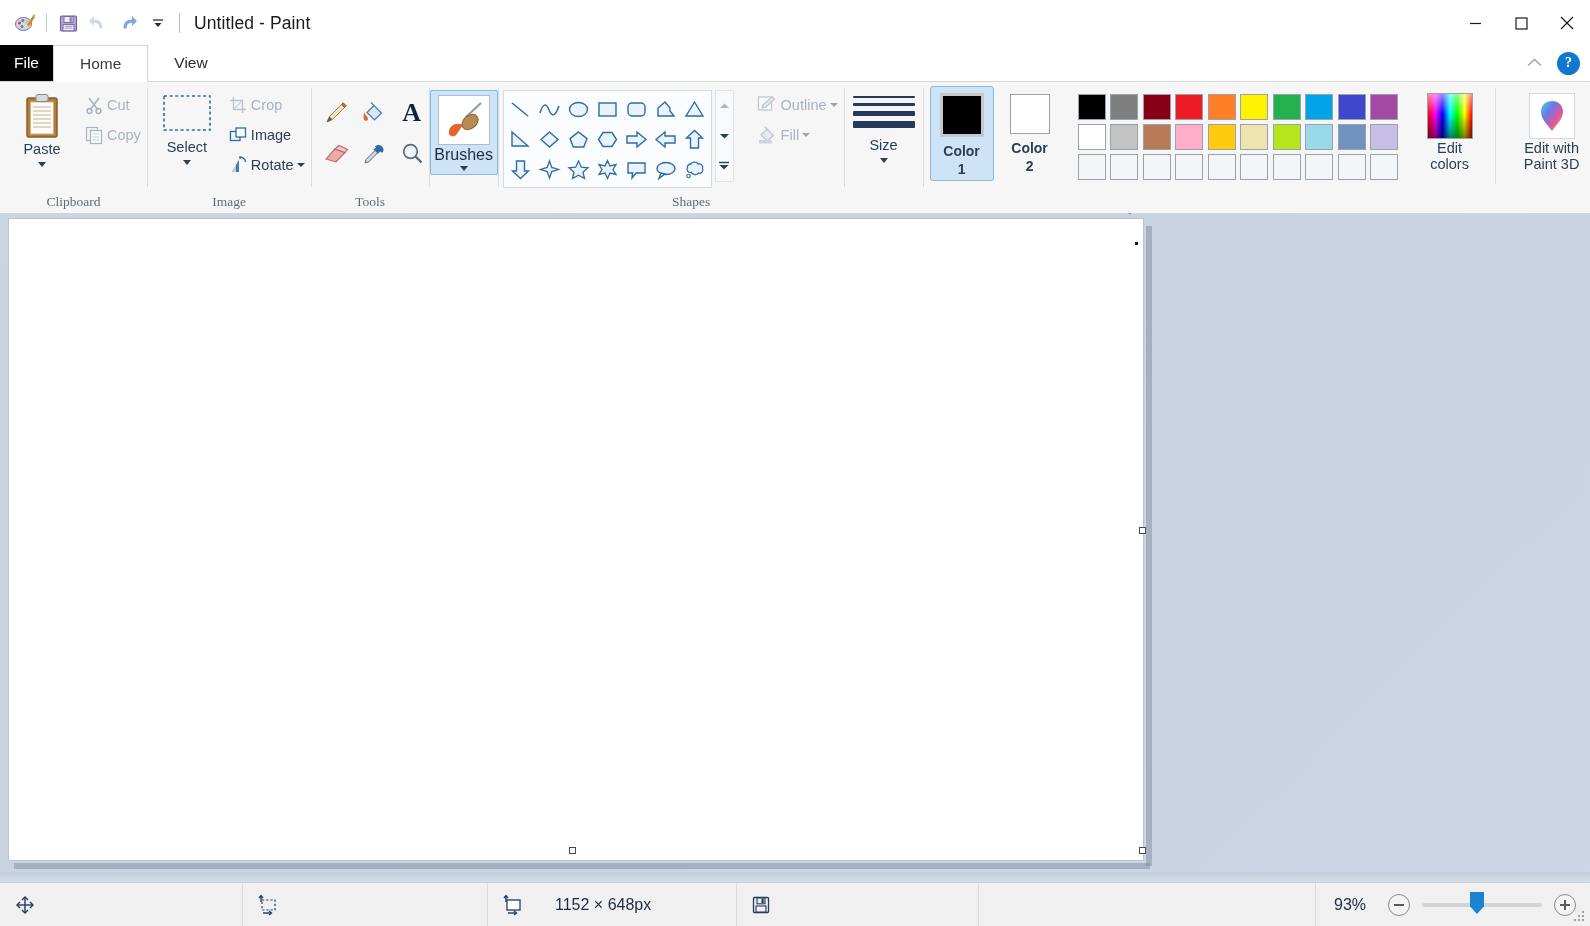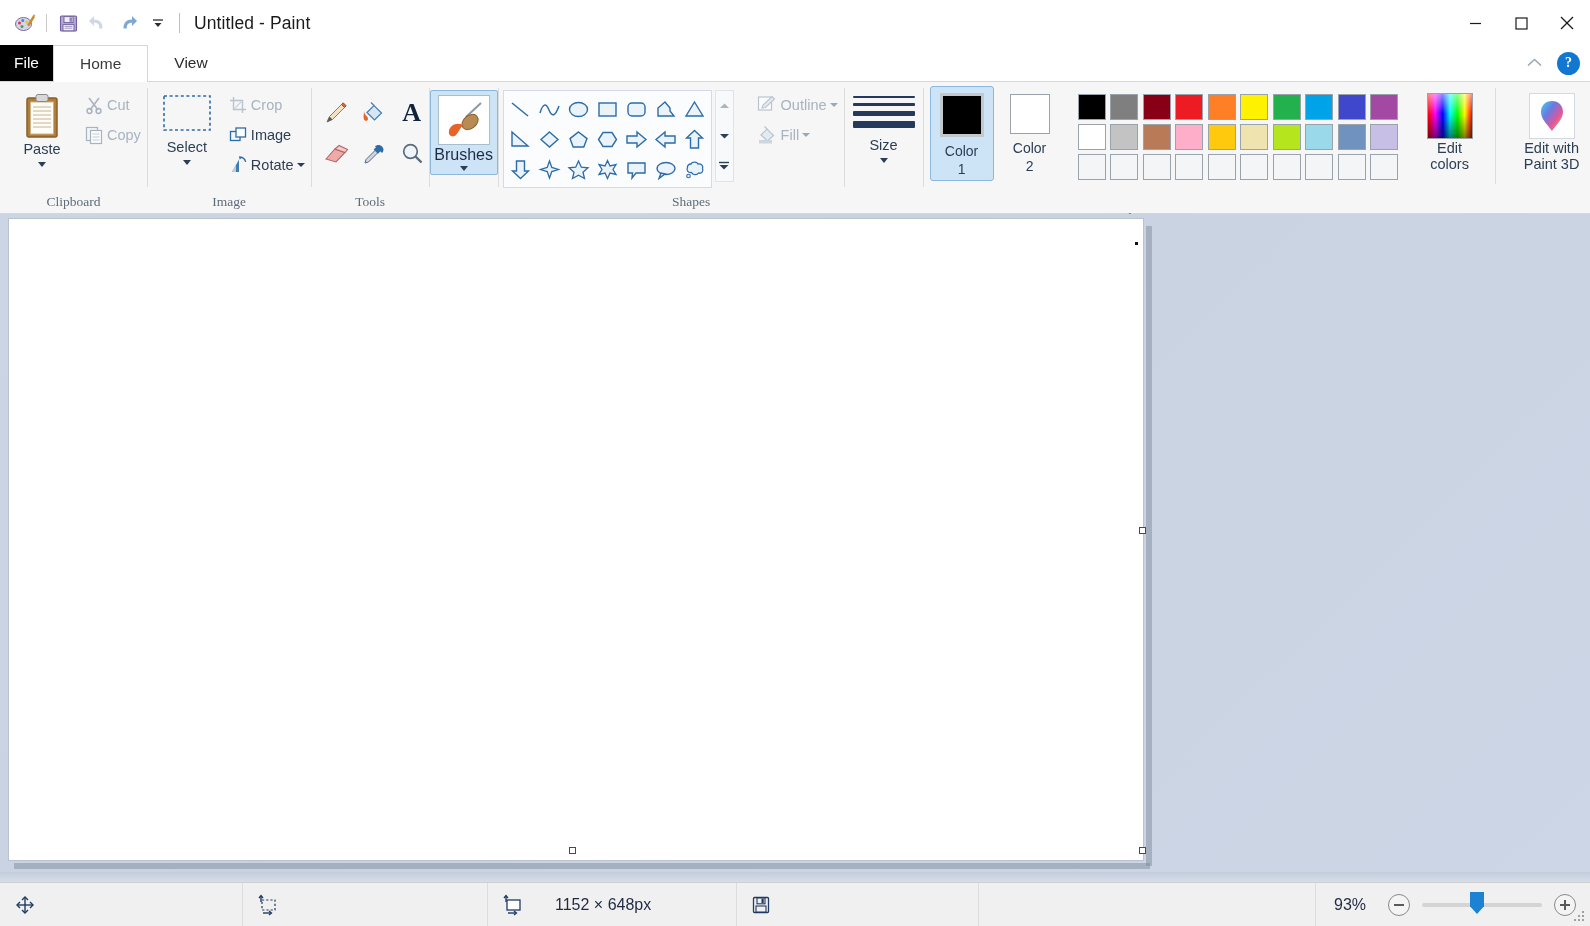--- a/index.html
+++ b/index.html
@@ -92,21 +92,21 @@
   .shape-cell { display:flex; align-items:center; justify-content:center; border-radius:2px; }
   .shape-scroll { display:flex; flex-direction:column; justify-content:space-between; height:92px; margin-left:3px; border:1px solid #dfe4e9; background:#f7f9fb; width:19px; }
   .ss-btn { height:30px; display:flex; align-items:center; justify-content:center; }
 
   
   .size-icon { display:flex; flex-direction:column; gap:5px; align-items:center; padding-top:4px; width:72px; }
   .size-icon i { display:block; width:62px; background:#24395c; border-radius:1px; }
 
   
   .colorbig {
-    width:64px; display:flex; flex-direction:column; align-items:center; padding:6px 4px 2px; border-radius:3px;
+    width:64px; display:flex; flex-direction:column; align-items:center; padding:6px 4px 2px; border-radius:3px;font-weight:bold;
   }
   .colorbig.sel { background:#cde4f7; border:1px solid #8cb8dd; }
   .color-chip {
     width:40px; height:40px; border:1px solid #9aa3ab; background:#fff;
   }
   .color-chip.framed { border:3px solid #c3c8cd; width:44px; height:44px; }
   .colorbig .lbl { font-size:14px; color:#2c3e55; text-align:center; line-height:1.25; margin-top:6px; }
 
   .palette { display:grid; grid-template-columns:repeat(10,32.5px); grid-auto-rows:30px; padding-top:6px; gap:0; }
   .swatch-cell { display:flex; align-items:center; justify-content:center; }

